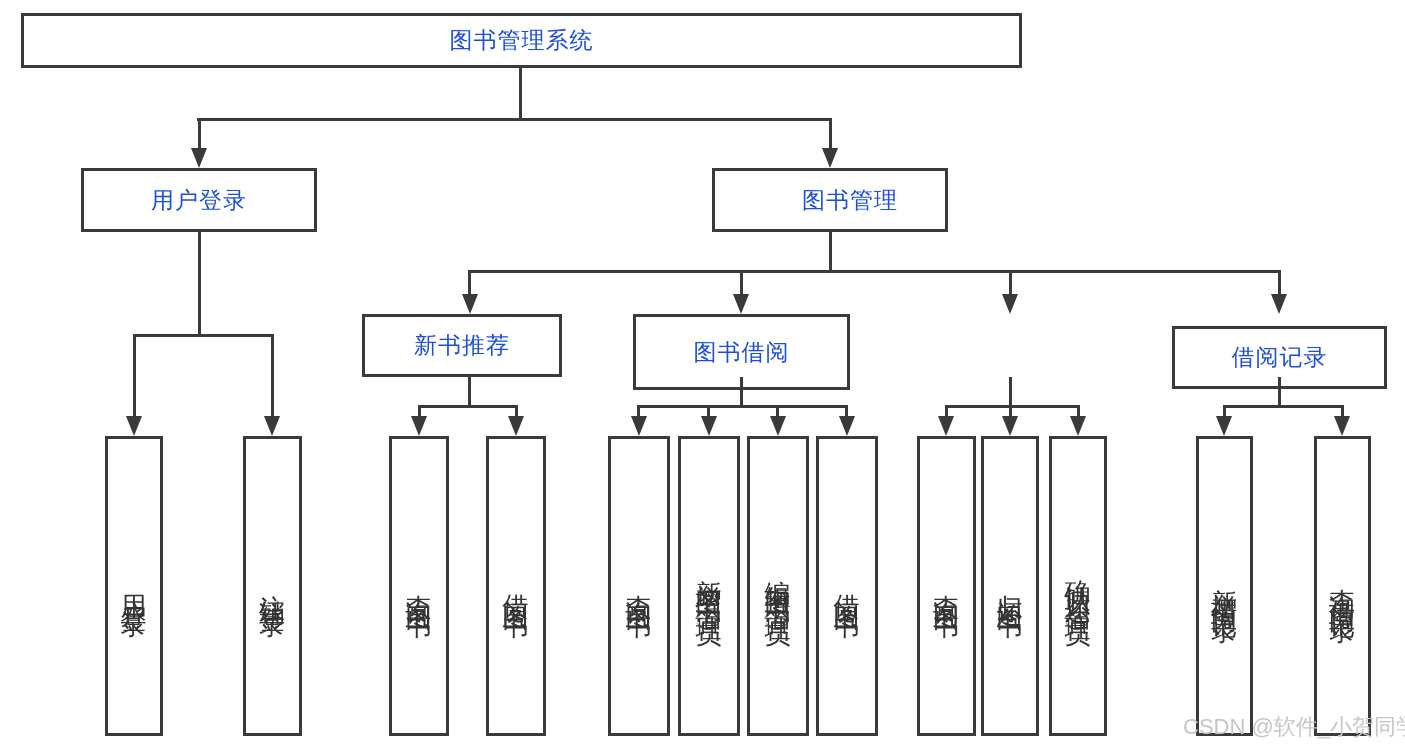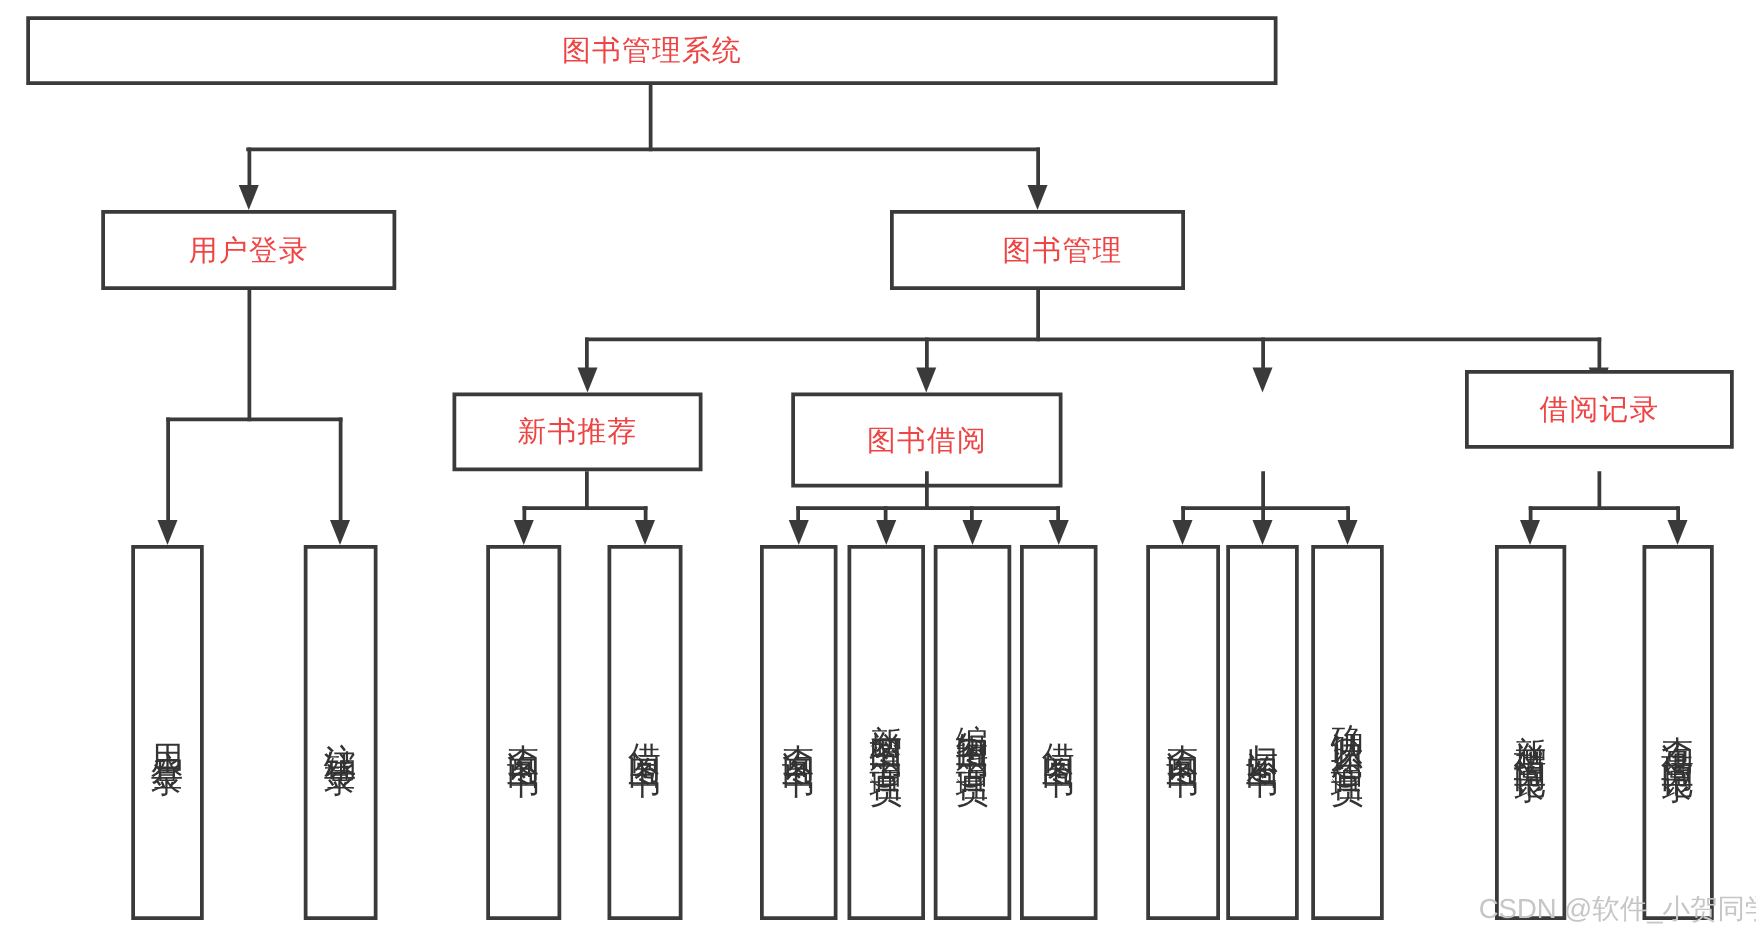--- a/index.html
+++ b/index.html
@@ -10,21 +10,21 @@
     background: #ffffff;
     font-family: "Liberation Sans", "DejaVu Sans", sans-serif;
     overflow: hidden;
   }
   
   .node {
     position: absolute;
     box-sizing: border-box;
     border: 3px solid #3a3a3a;
     background: #ffffff;
-    color: #ef4444;
+    color: #1d4ed8;
     display: flex;
     align-items: center;
     justify-content: center;
     font-size: 23px;
     letter-spacing: 1px;
     white-space: nowrap;
   }
   .vnode {
     position: absolute;
     box-sizing: border-box;
@@ -91,21 +91,21 @@
   <div class="arr" style="left:462px; top:294px;"></div>
   <div class="vl" style="left:740px; top:270px; height:28px;"></div>
   <div class="arr" style="left:733px; top:294px;"></div>
   <div class="vl" style="left:1009px; top:270px; height:28px;"></div>
   <div class="arr" style="left:1002px; top:294px;"></div>
   <div class="vl" style="left:1278px; top:270px; height:28px;"></div>
   <div class="arr" style="left:1271px; top:294px;"></div>
 
   <div class="node" style="left:362px; top:314px; width:200px; height:63px;">新书推荐</div>
   <div class="node" style="left:633px; top:314px; width:217px; height:76px;">图书借阅</div>
-  <div class="node" style="left:1172px; top:296px; width:215px; height:63px;">借阅记录</div>
+  <div class="node" style="left:1172px; top:326px; width:215px; height:63px;">借阅记录</div>
 
   <div class="vl" style="left:468px; top:377px; height:31px;"></div>
   <div class="hl" style="left:418px; top:405px; width:100px;"></div>
   <div class="vl" style="left:418px; top:405px; height:13px;"></div>
   <div class="arr" style="left:411px; top:416px;"></div>
   <div class="vl" style="left:515px; top:405px; height:13px;"></div>
   <div class="arr" style="left:508px; top:416px;"></div>
 
   <div class="vl" style="left:740px; top:377px; height:31px;"></div>
   <div class="hl" style="left:637px; top:405px; width:211px;"></div>

